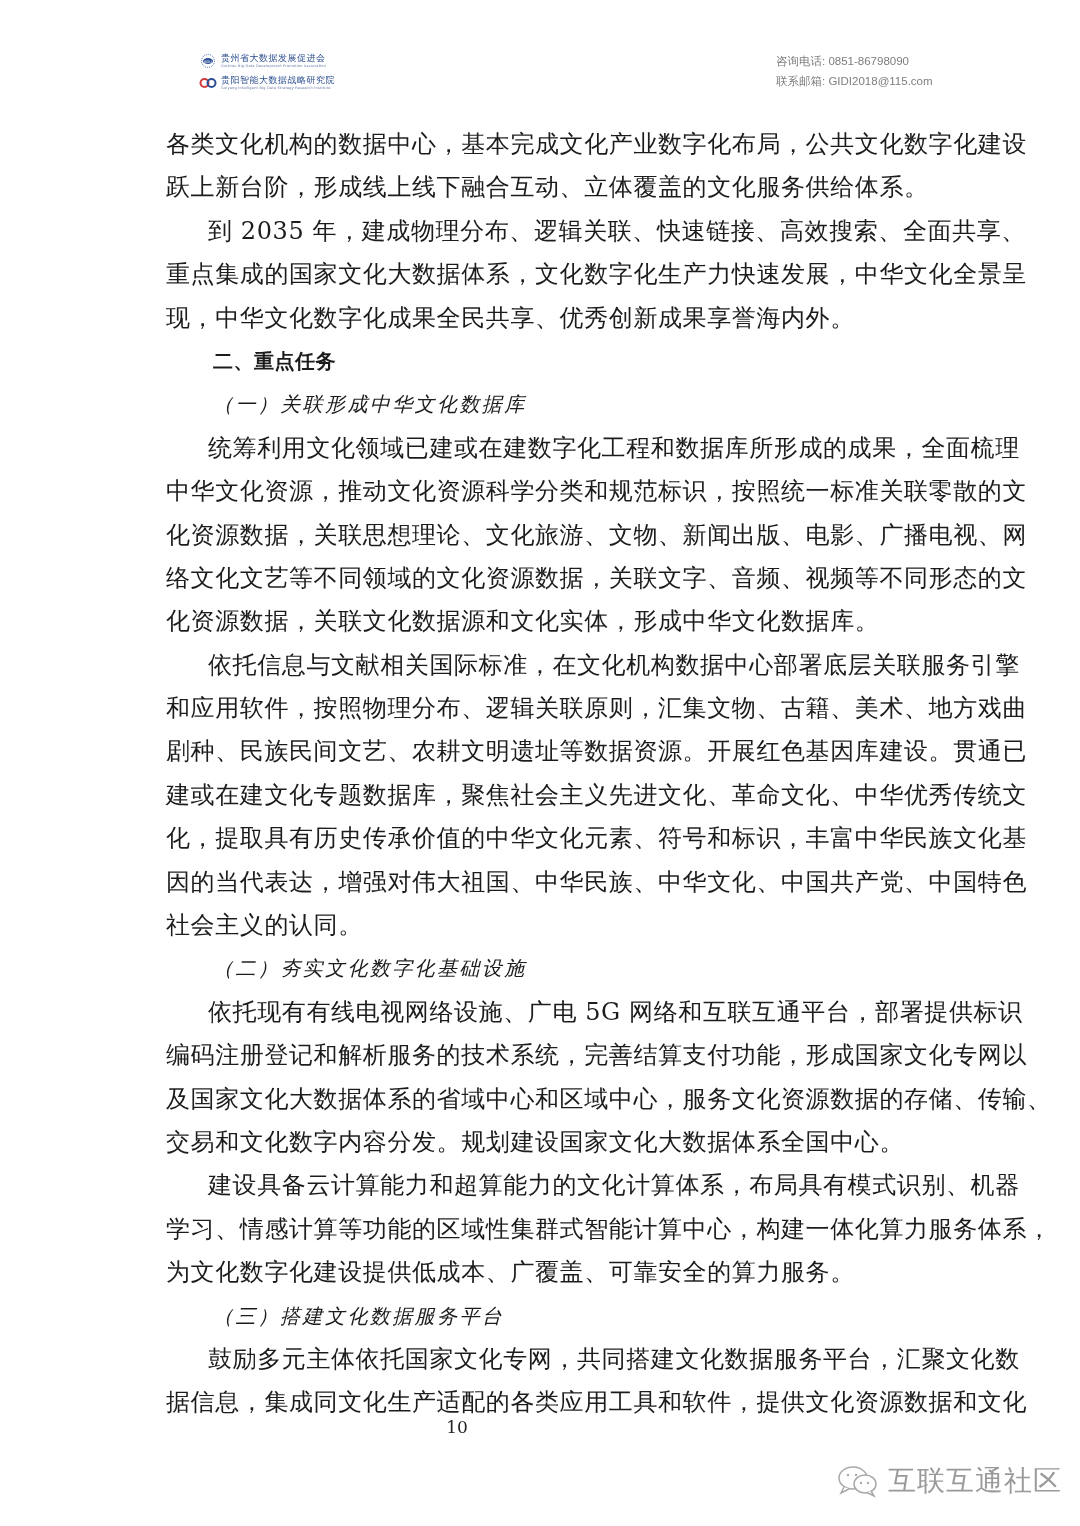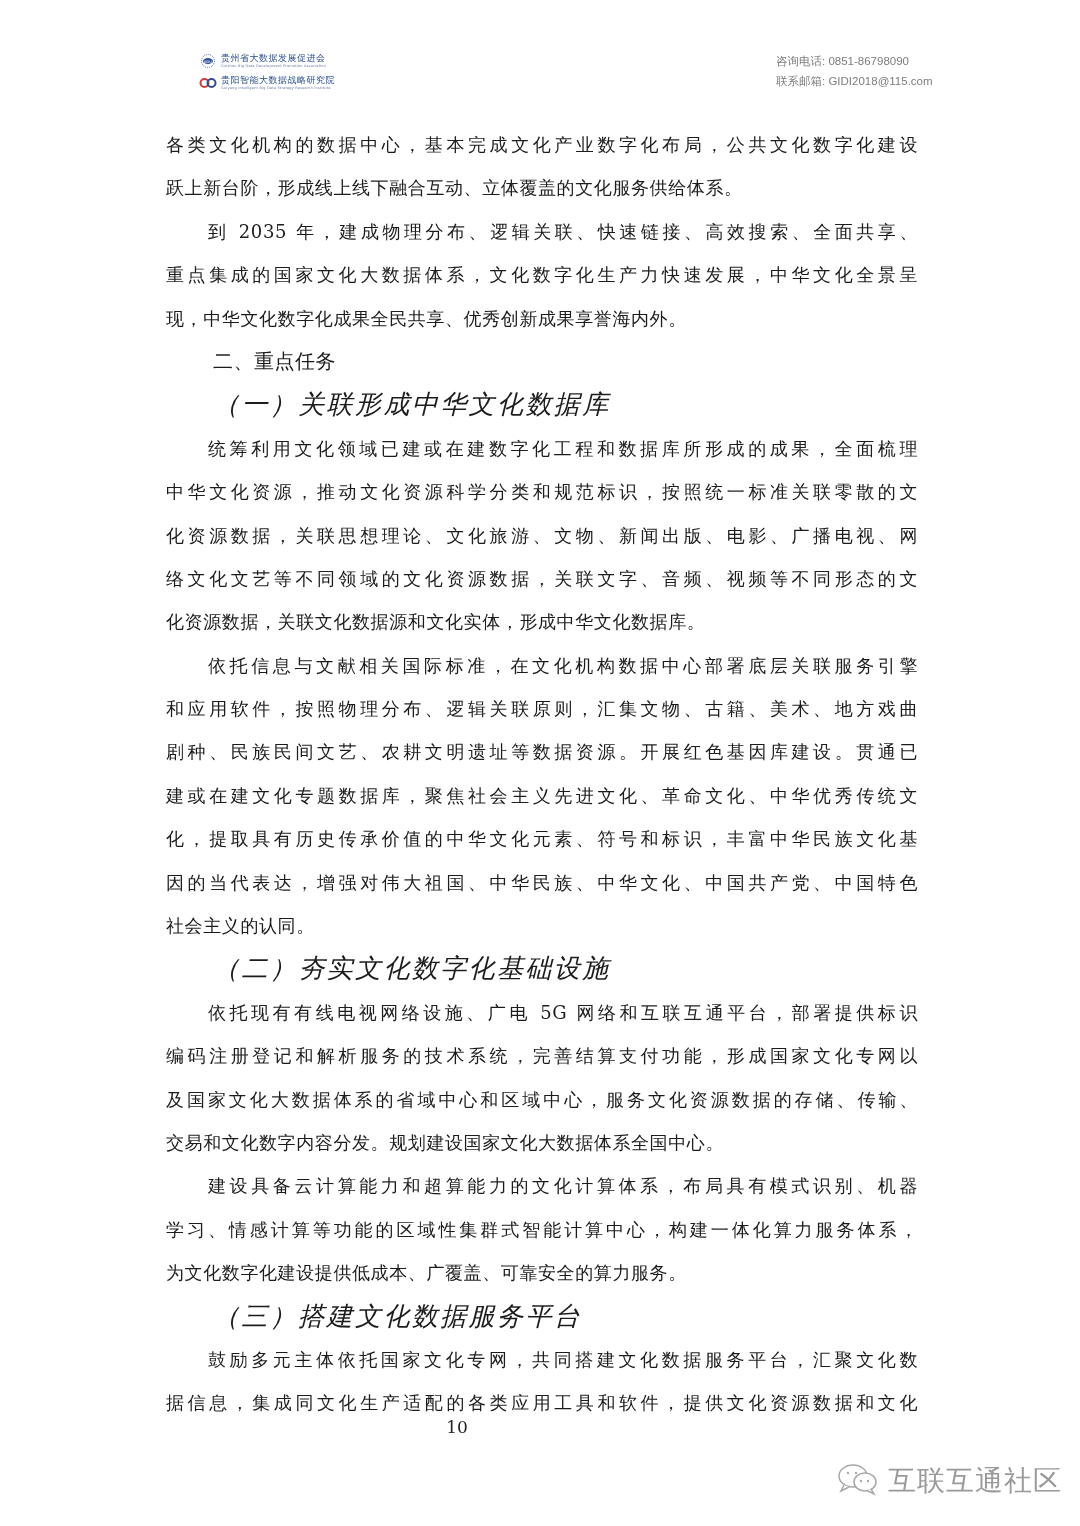--- a/index.html
+++ b/index.html
@@ -12,31 +12,31 @@
     .logo-block { position: absolute; left: 163px; top: 50px; width: 200px; }
     .logo-row { display: flex; align-items: center; height: 22px; }
     .logo-mark { width: 18px; height: 16px; margin-right: 4px; flex-shrink: 0; }
     .logo-text { display: flex; flex-direction: column; line-height: 1; }
     .logo-cn { font-family: "DejaVu Sans", sans-serif; font-size: 9px; color: #2a4d8f; letter-spacing: 0.5px; }
     .logo-en { font-family: "DejaVu Sans", sans-serif; font-size: 3.5px; color: #6a7ca8; margin-top: 2px; letter-spacing: 0.2px; }
     .contact { position: absolute; left: 740px; top: 51px; font-family: Liberation Sans, sans-serif; font-size: 11.5px; color: #7d7d7d; line-height: 20px; }
 
     .content { position: absolute; left: 166px; top: 123px; width: 752px; }
     .line {
-      font-size: 18px; line-height: 43.4px; height: 43.4px; white-space: nowrap;
+      font-size: 24px; line-height: 43.4px; height: 43.4px; white-space: nowrap;
       letter-spacing: 0.6px; color: #1c1c1c;
     }
     .line.indent { padding-left: 42px; }
     .justify { text-align-last: justify; text-align: justify; display: block; }
-    .h1 { font-family: "DejaVu Sans", sans-serif; font-weight: normal; font-size: 20px; padding-left: 47px; letter-spacing: 0.5px; }
-    .h2 { font-size: 26px; padding-left: 47px; letter-spacing: 2.4px; font-style: italic; }
+    .h1 { font-family: "DejaVu Sans", sans-serif; font-weight: bold; font-size: 20px; padding-left: 47px; letter-spacing: 0.5px; }
+    .h2 { font-size: 20px; padding-left: 47px; letter-spacing: 2.4px; font-style: italic; }
 
     .page-number { position: absolute; left: 0; width: 914px; top: 1417px; text-align: center; font-size: 17px; color: #222; }
 
-    .watermark { position: absolute; left: 836px; top: 1462px; display: flex; align-items: flex-start; }
+    .watermark { position: absolute; left: 836px; top: 1462px; display: flex; align-items: center; }
     .wm-icon { width: 46px; height: 34px; margin-right: 6px; }
     .wm-text { font-family: "DejaVu Sans", sans-serif; font-size: 28px; color: #9a9a9a; letter-spacing: 1px; text-shadow: 0 0 1px #ffffff, 1px 1px 0 #ffffff; }
   </style>
 </head>
 <body>
 
 <div class="header">
   <div class="logo-block">
     <div class="logo-row">
       <svg class="logo-mark" viewBox="0 0 18 16">

